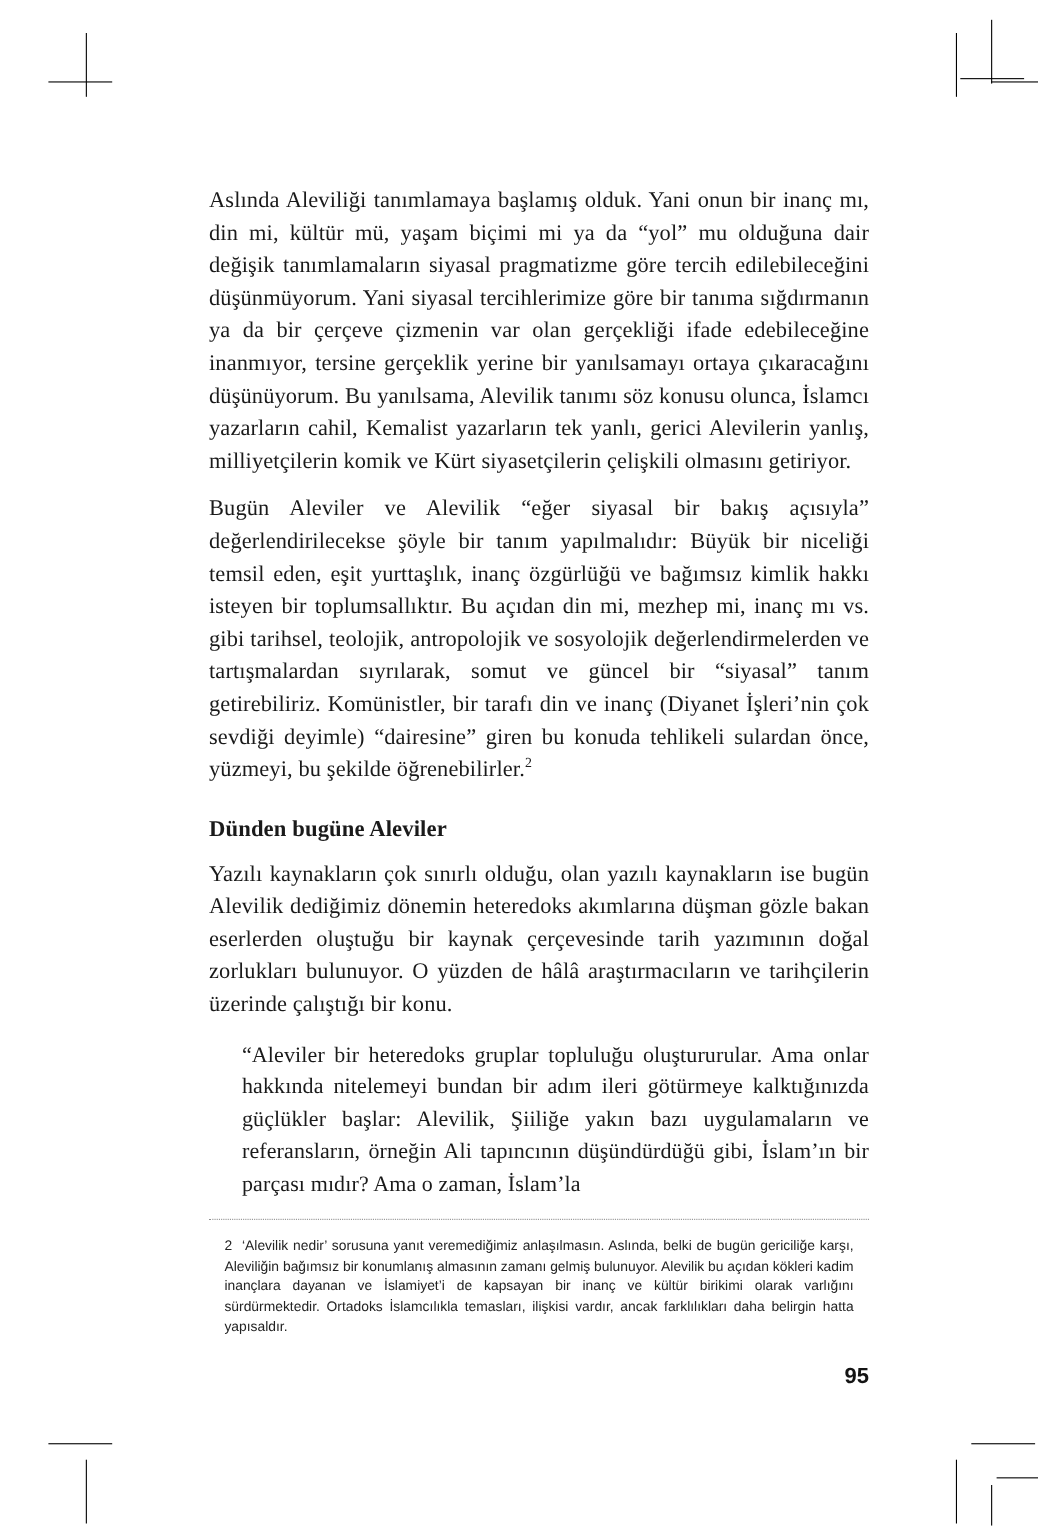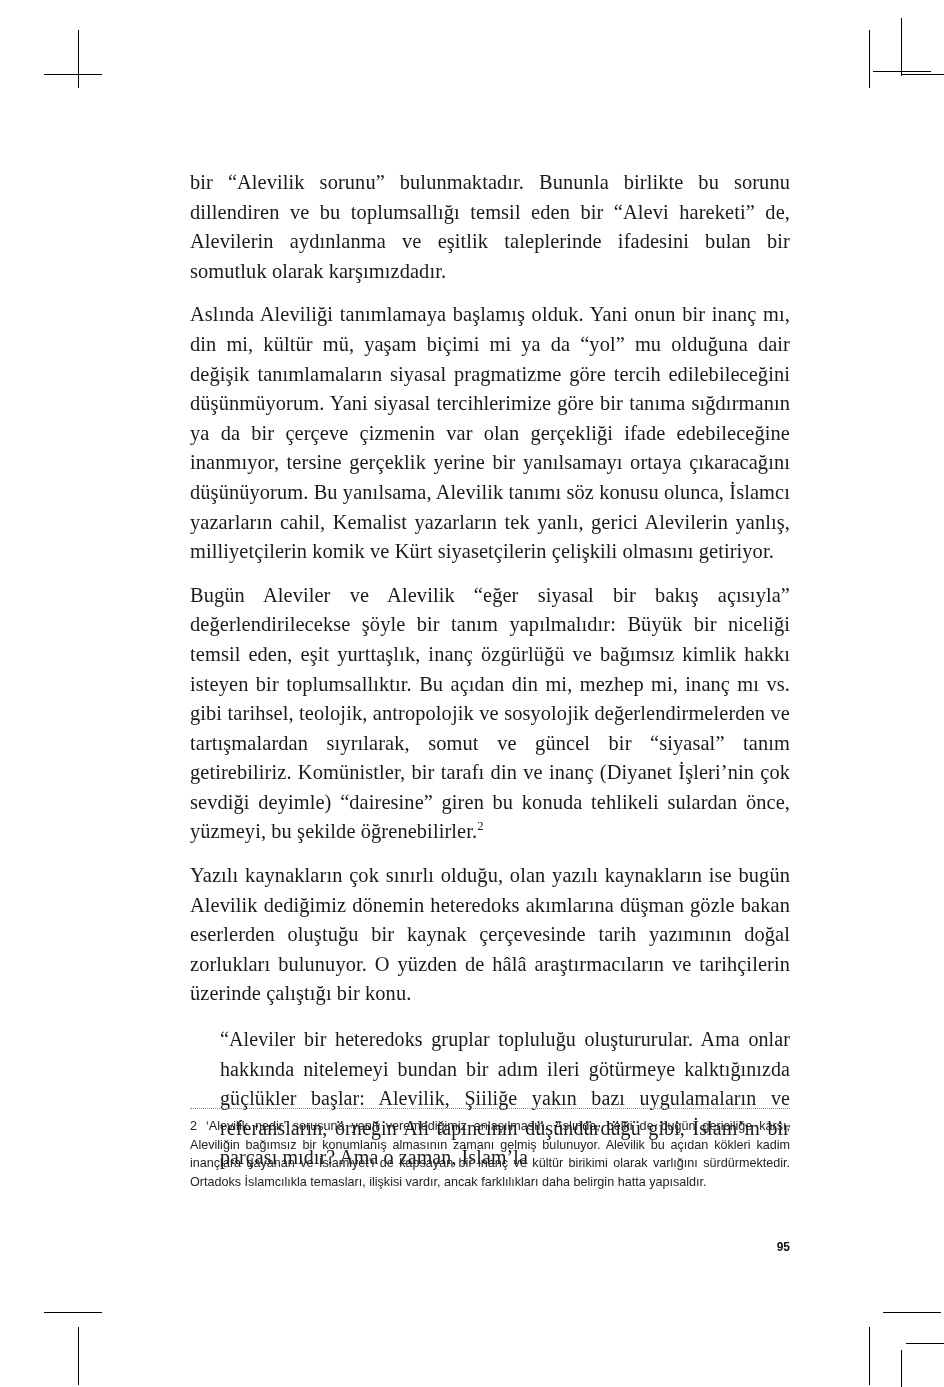--- a/index.html
+++ b/index.html
@@ -99,35 +99,35 @@
     height: 0;
     border-top: 1px dotted #8d8d8d;
     margin: 0 0 8px 0;
   }
   .footnote-text {
     font-family: "Liberation Sans", "DejaVu Sans", sans-serif;
     font-size: 12.6px;
     line-height: 18.6px;
     text-align: justify;
     color: #232323;
-    margin: 0;
+    margin: 14px;
   }
   .footnote-num {
     margin-right: 9px;
   }
 
   
   .page-number {
     position: absolute;
     left: 190px;
     top: 1240px;
     width: 600px;
     text-align: right;
     font-family: "Liberation Sans", "DejaVu Sans", sans-serif;
-    font-size: 12px;
+    font-size: 20px;
     font-weight: bold;
     color: #141414;
   }
 </style>
 </head>
 <body>
 
 <div class="page">
 
   <div class="crop v cm-tl-v"></div>
@@ -138,26 +138,26 @@
   <div class="crop h cm-tr-h2"></div>
   <div class="crop v cm-bl-v"></div>
   <div class="crop h cm-bl-h"></div>
   <div class="crop v cm-br-v"></div>
   <div class="crop h cm-br-h"></div>
   <div class="crop v cm-br-v2"></div>
   <div class="crop h cm-br-h2"></div>
 
   <div class="content">
 
-    <p class="body">bir “Alevilik sorunu” bulunmaktadır. Bununla birlikte bu sorunu dillendiren ve bu toplumsallığı temsil eden bir “Alevi hareketi” de, Alevilerin aydınlanma ve eşitlik taleplerinde ifadesini bulan bir somutluk olarak karşımızdadır.</p>
 
     <p class="body">Aslında Aleviliği tanımlamaya başlamış olduk. Yani onun bir inanç mı, din mi, kültür mü, yaşam biçimi mi ya da “yol” mu olduğuna dair değişik tanımlamaların siyasal pragmatizme göre tercih edilebileceğini düşünmüyorum. Yani siyasal tercihlerimize göre bir tanıma sığdırmanın ya da bir çerçeve çizmenin var olan gerçekliği ifade edebileceğine inanmıyor, tersine gerçeklik yerine bir yanılsamayı ortaya çıkaracağını düşünüyorum. Bu yanılsama, Alevilik tanımı söz konusu olunca, İslamcı yazarların cahil, Kemalist yazarların tek yanlı, gerici Alevilerin yanlış, milliyetçilerin komik ve Kürt siyasetçilerin çelişkili olmasını getiriyor.</p>
 
     <p class="body"><span>Bugün Aleviler ve Alevilik “eğer siyasal bir bakış açısıyla” değerlendirilecekse şöyle bir tanım yapılmalıdır: Büyük bir niceliği temsil eden, eşit yurttaşlık, inanç özgürlüğü ve bağımsız kimlik hakkı isteyen bir toplumsallıktır. Bu açıdan din mi, mezhep mi, inanç mı vs. gibi tarihsel, teolojik, antropolojik ve sosyolojik değerlendirmelerden ve tartışmalardan sıyrılarak, somut ve güncel bir “siyasal” tanım getirebiliriz. Komünistler, bir tarafı din ve inanç (Diyanet İşleri’nin çok sevdiği deyimle) “dairesine” giren bu konuda tehlikeli sulardan önce, yüzmeyi, bu şekilde öğrenebilirler.</span><sup class="fn-marker">2</sup></p>
 
+    <h2 class="section-heading">Dünden bugüne Aleviler</h2>
 
     <p class="body">Yazılı kaynakların çok sınırlı olduğu, olan yazılı kaynakların ise bugün Alevilik dediğimiz dönemin heteredoks akımlarına düşman gözle bakan eserlerden oluştuğu bir kaynak çerçevesinde tarih yazımının doğal zorlukları bulunuyor. O yüzden de hâlâ araştırmacıların ve tarihçilerin üzerinde çalıştığı bir konu.</p>
 
     <blockquote class="quote">
       <p>“Aleviler bir heteredoks gruplar topluluğu oluştururular. Ama onlar hakkında nitelemeyi bundan bir adım ileri götürmeye kalktığınızda güçlükler başlar: Alevilik, Şiiliğe yakın bazı uygulamaların ve referansların, örneğin Ali tapıncının düşündürdüğü gibi, İslam’ın bir parçası mıdır? Ama o zaman, İslam’la</p>
     </blockquote>
 
   </div>
 
   <div class="footnote-area">

